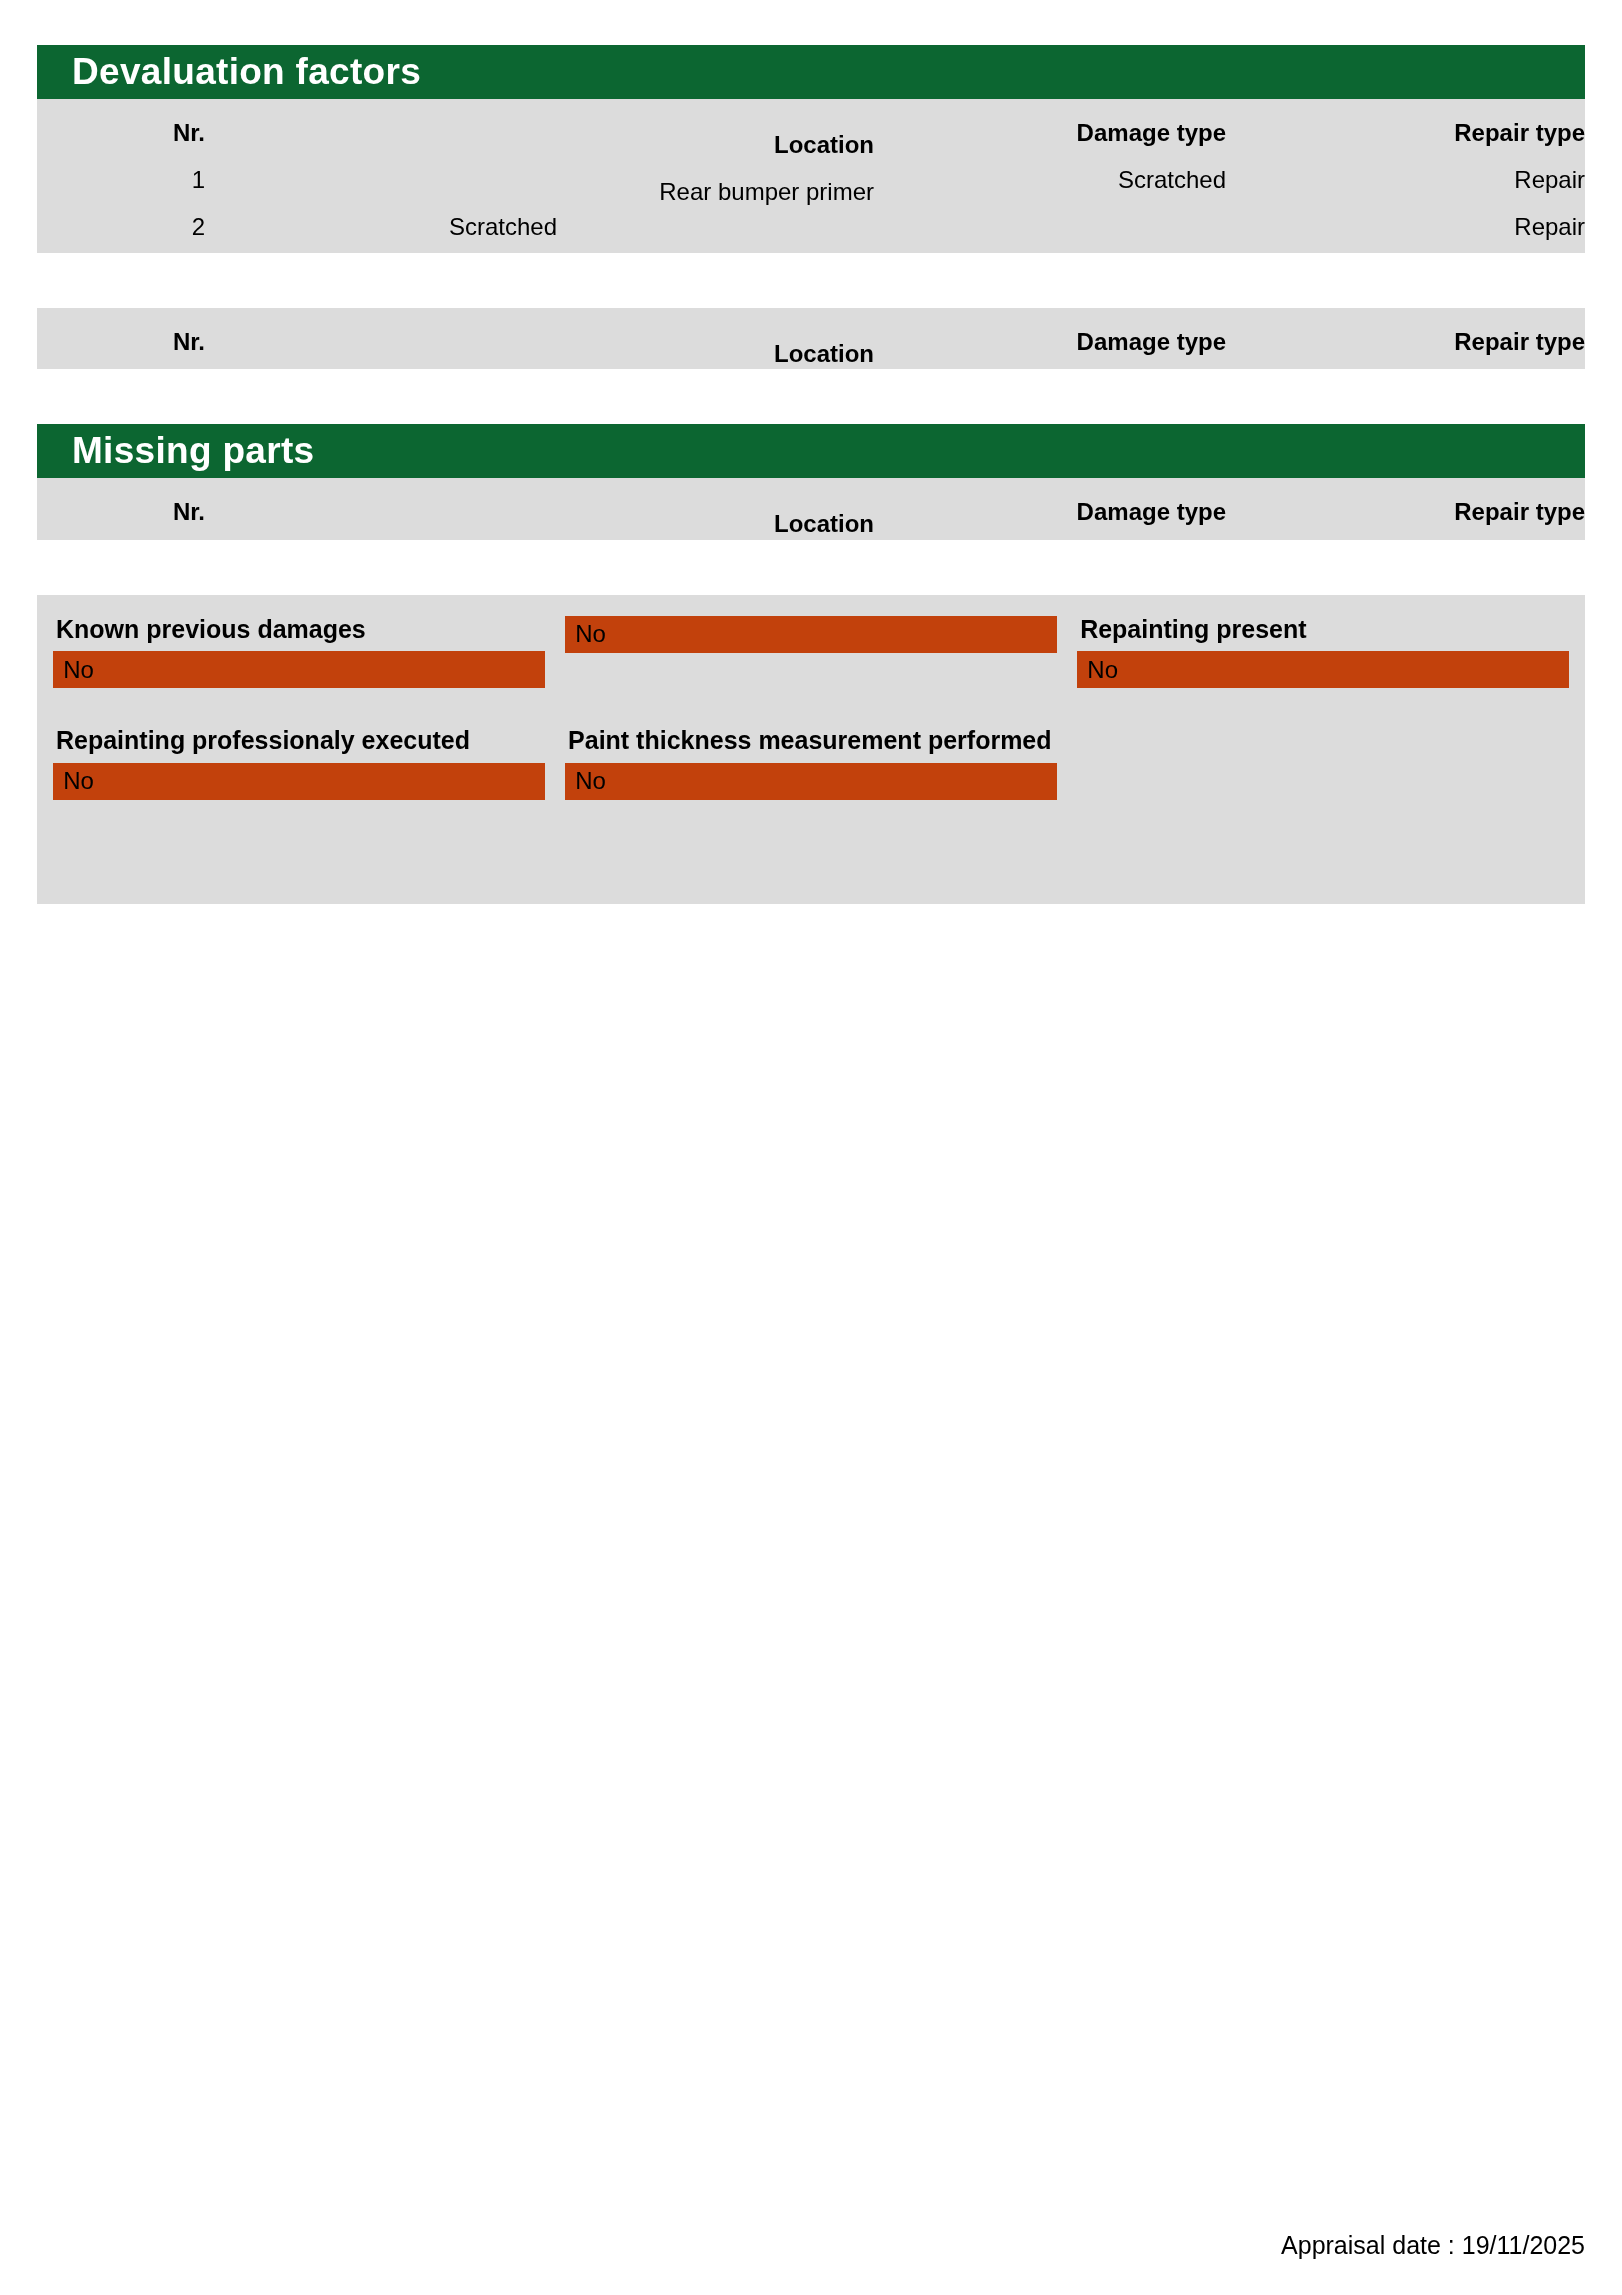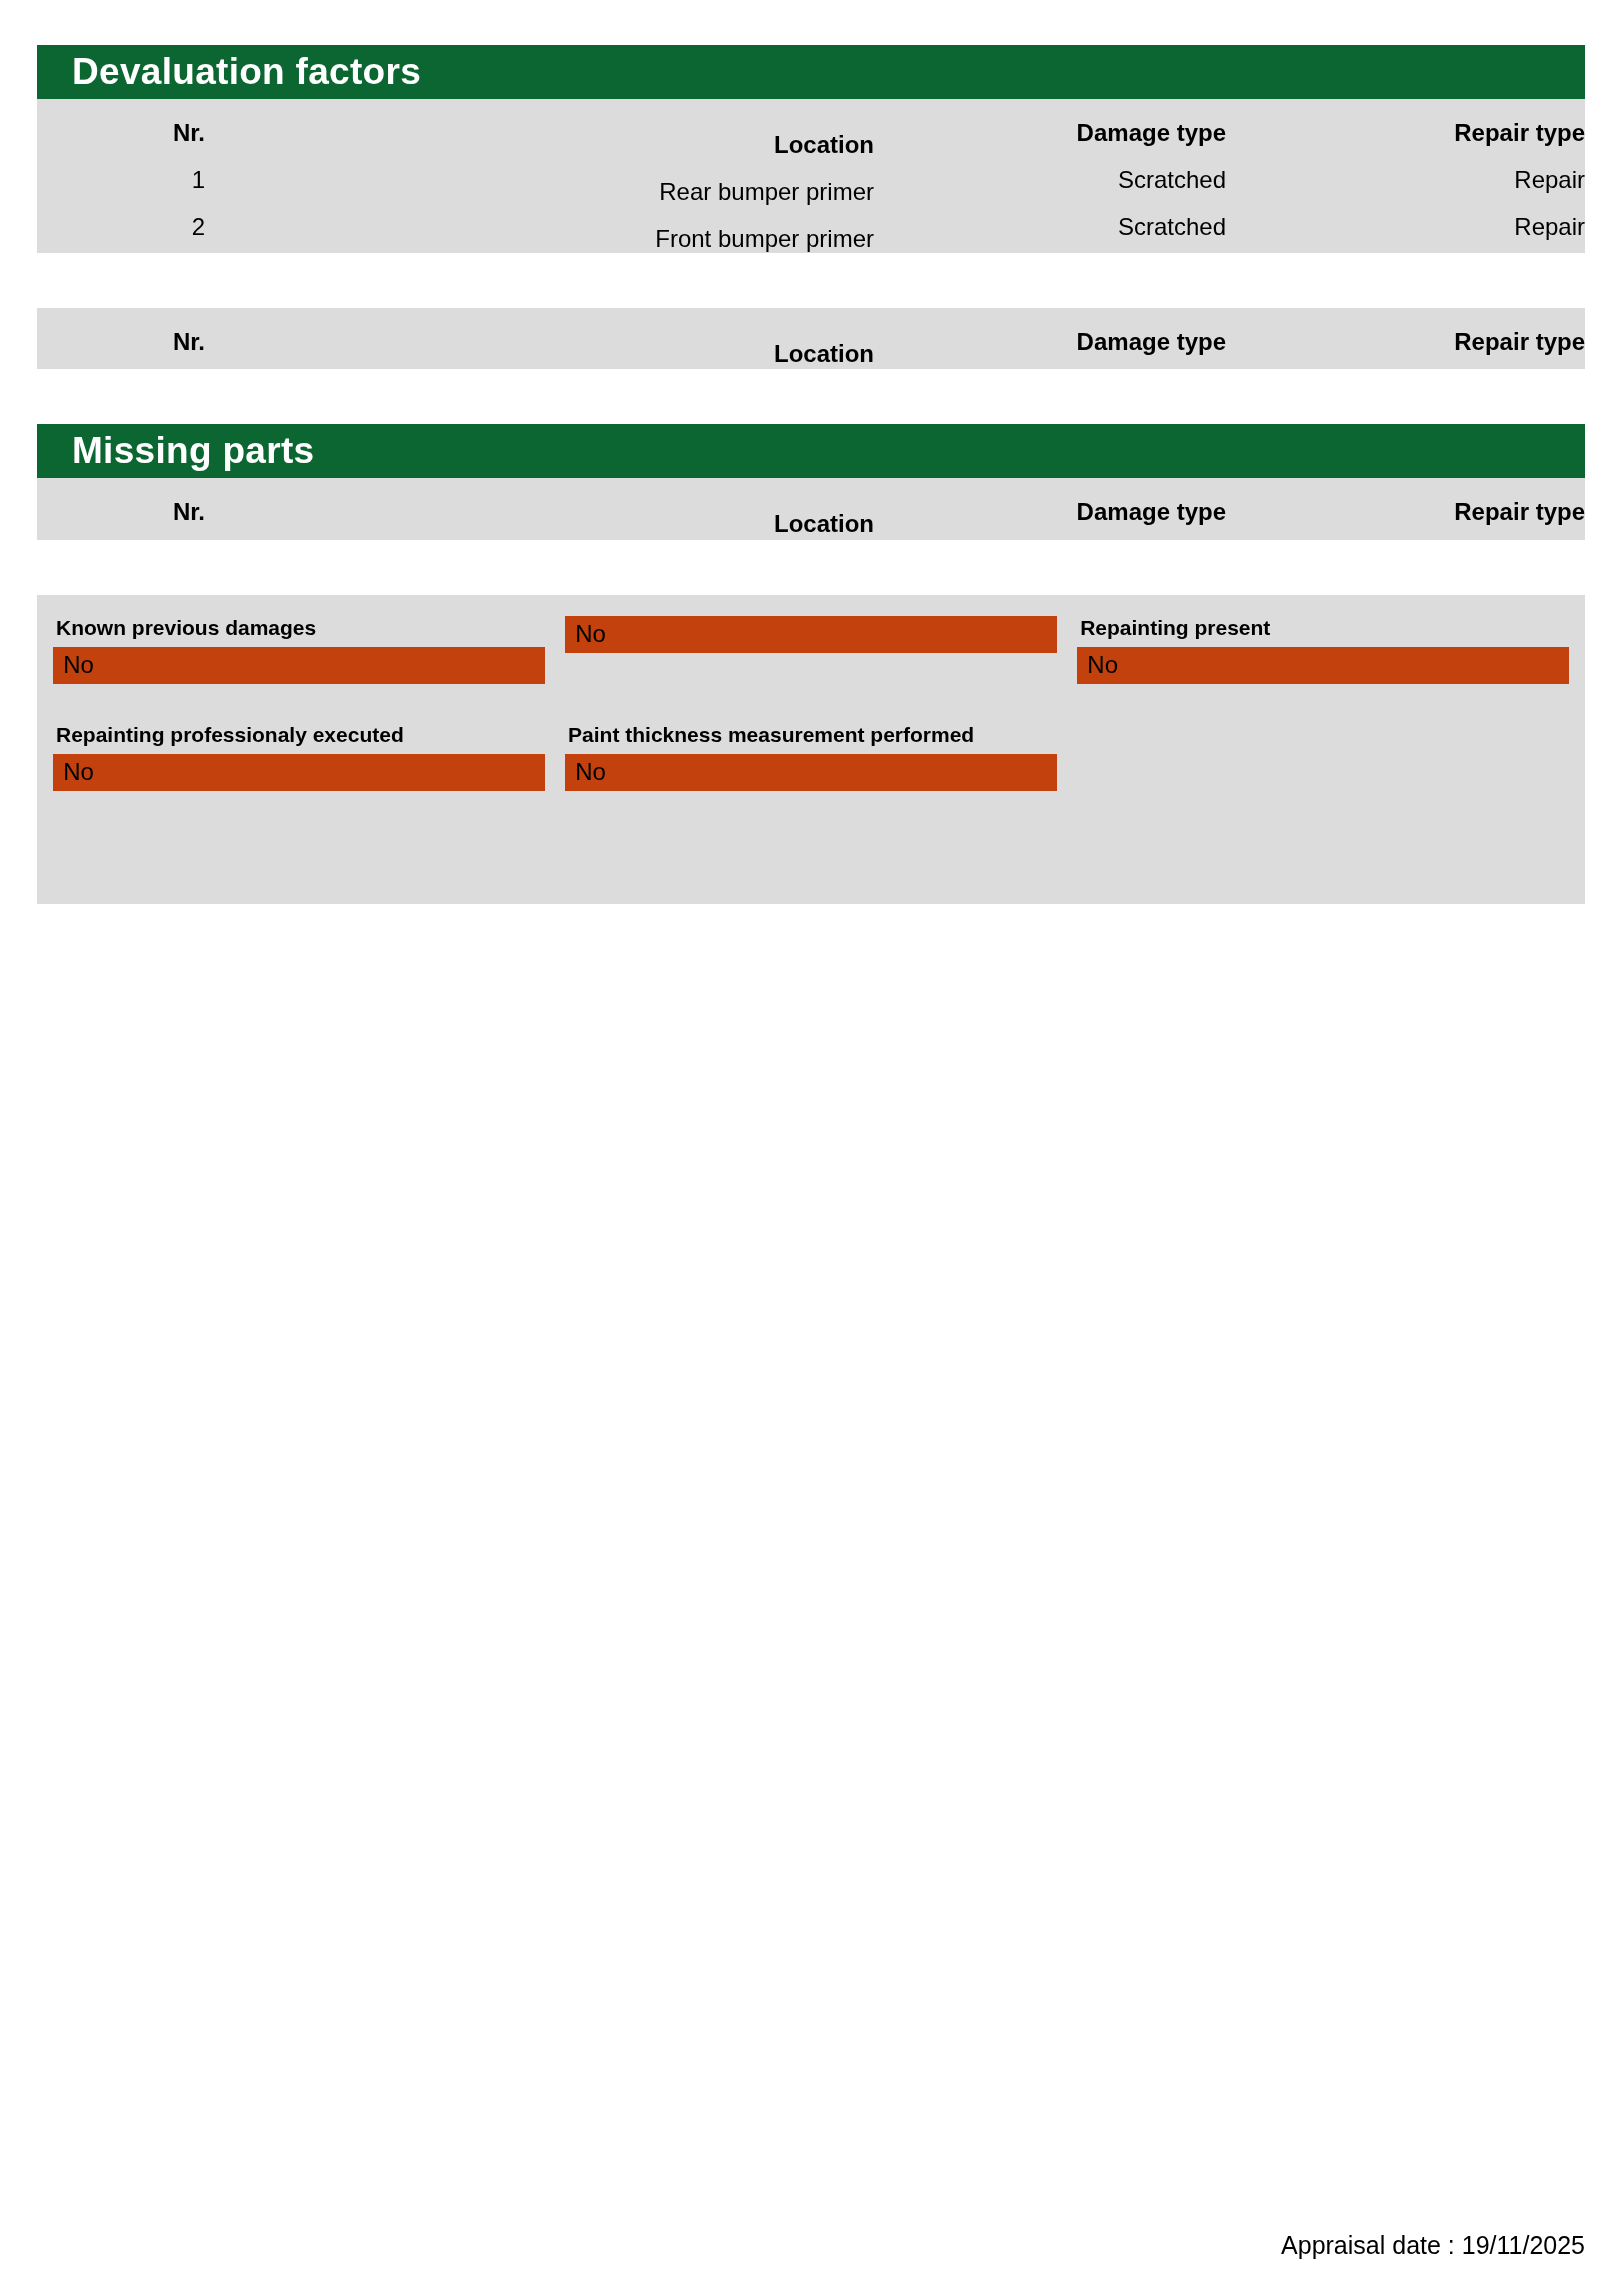--- a/index.html
+++ b/index.html
@@ -50,21 +50,21 @@
     box-sizing: border-box;
     padding: 21px 15.7px 0 15.7px;
   }
   .form-grid {
     display: grid;
     grid-template-columns: repeat(3, 1fr);
     column-gap: 19.6px;
     row-gap: 39px;
   }
   .flabel {
-    font-size: 21px;
+    font-size: 25px;
     font-weight: bold;
     line-height: 1.1;
     margin: 0 0 7.9px 3.3px;
     white-space: nowrap;
   }
   .fvalue {
     background: #c2410c;
     height: 37px;
     display: flex;
     align-items: center;
@@ -96,21 +96,20 @@
         <div class="c4">Repair type</div>
       </div>
       <div class="trow">
         <div class="c1">1</div>
         <div class="c2">Rear bumper primer</div>
         <div class="c3">Scratched</div>
         <div class="c4">Repair</div>
       </div>
       <div class="trow">
         <div class="c1">2</div>
-        <div class="c2">Front bumper primer</div>
         <div class="c3">Scratched</div>
         <div class="c4">Repair</div>
       </div>
     </div>
   </div>
 
   <div class="section">
     <div class="sec-body tbl single">
       <div class="trow head">
         <div class="c1">Nr.</div>

